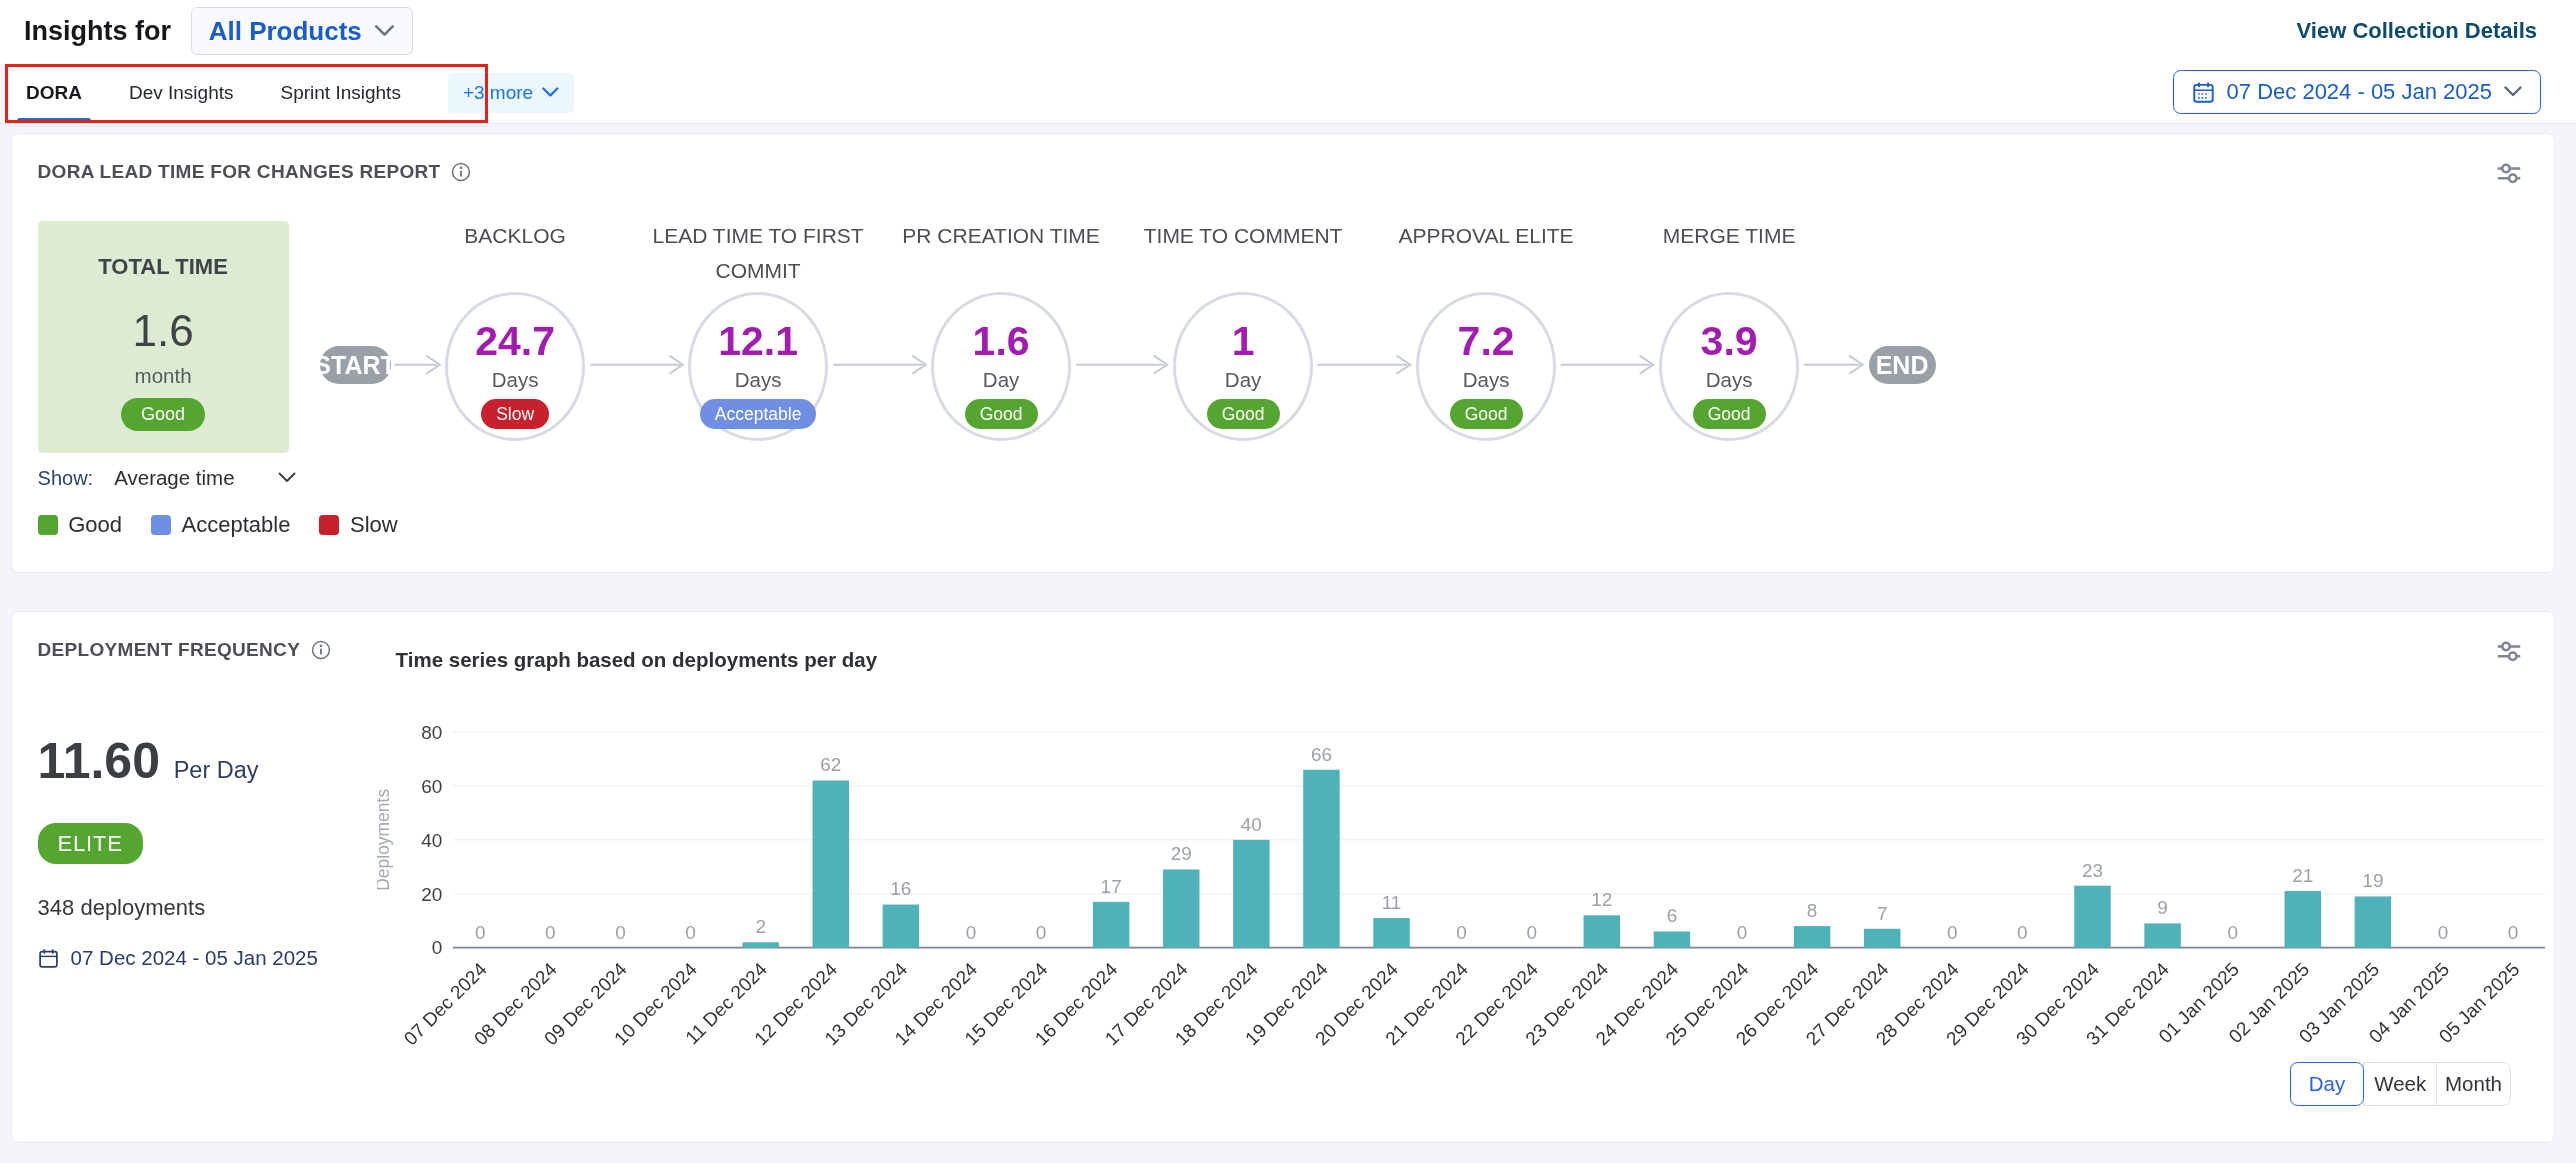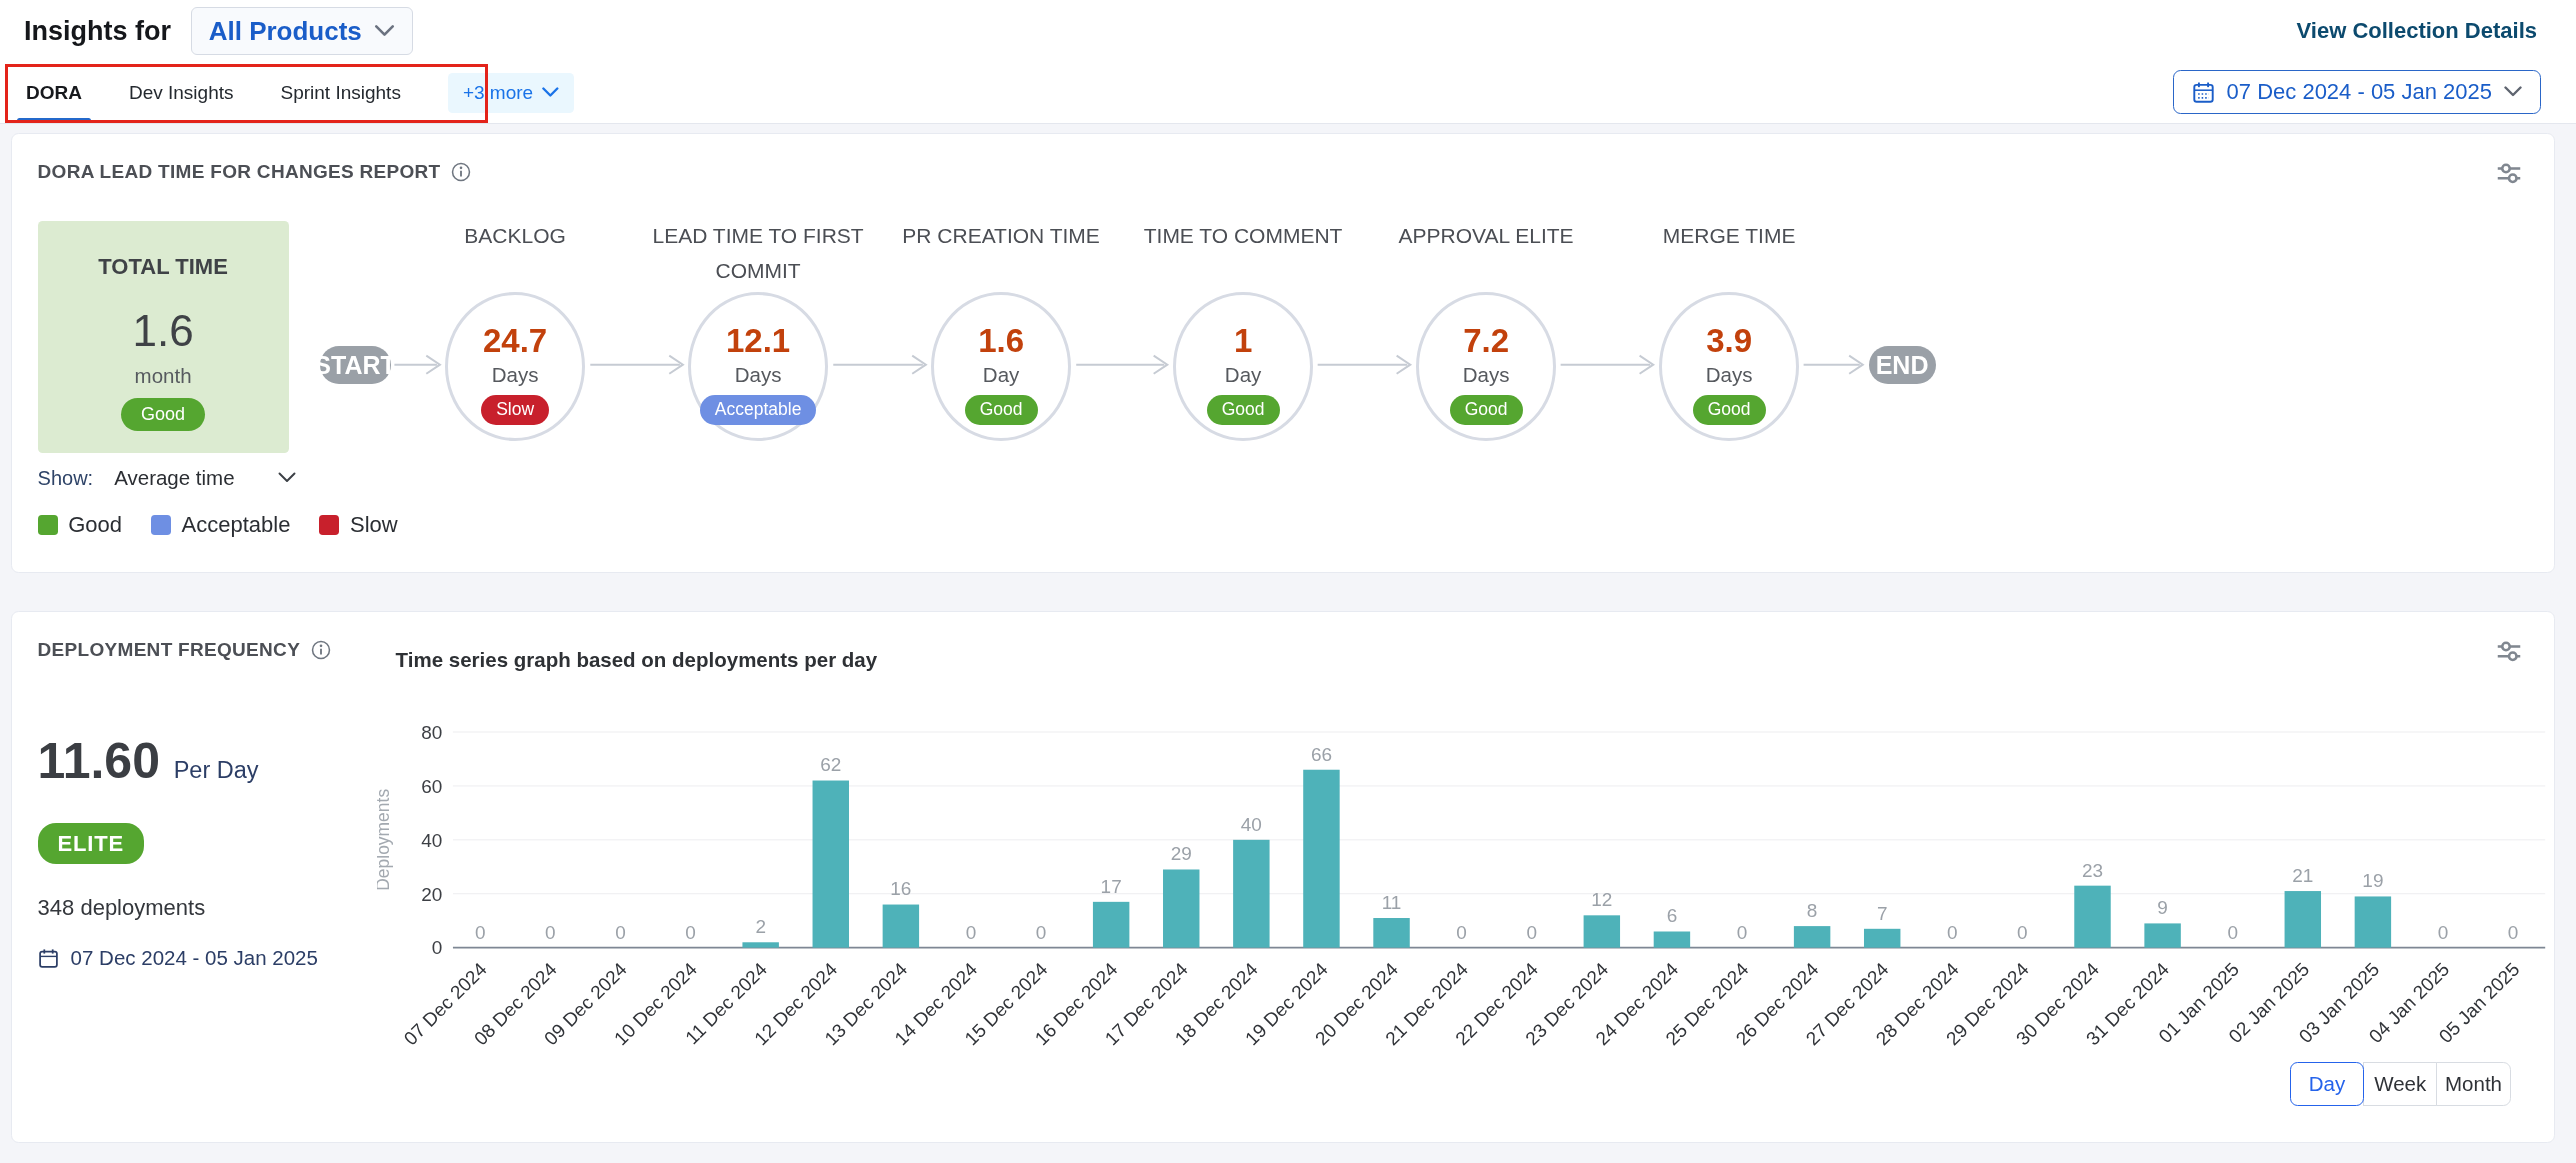--- a/index.html
+++ b/index.html
@@ -42,33 +42,33 @@
   .show-row .show-val { font-size:20.5px; color:#2b2e33; margin-left:21px; }
   .show-row svg { margin-left:auto; }
   .legend { position:absolute; left:26px; top:378px; display:flex; gap:29px; }
   .legend-item { display:flex; align-items:center; gap:10.6px; font-size:22px; color:#2b2e33; }
   .legend-swatch { width:20px; height:20px; border-radius:3.8px; }
 
   .flow { position:absolute; left:308px; top:84px; width:1640px; height:304px; }
   .stage { position:absolute; width:243px; text-align:center; top:0; }
   .stage-name { height:74px; font-size:21px; line-height:35px; color:#4b4e54; }
   .stage-circle { width:140px; height:149px; border:3.8px solid #d7dbe4; border-radius:50%; margin:0 auto; display:flex; flex-direction:column; align-items:center; justify-content:center; background:#fff; }
-  .stage-circle .v { font-size:33px; font-weight:600; color:#c2410c;margin-top:14px; }
+  .stage-circle .v { font-size:41px; font-weight:600; color:#a21caf;margin-top:14px; }
   .stage-circle .u { font-size:20.5px; color:#56595e; margin-top:3px; }
   .stage-circle .pill { font-size:17.5px; padding:4.6px 15px; margin-top:7.6px; }
   .gray-pill { position:absolute; height:38px; background:#9aa0a7; color:#fff; font-size:25px; font-weight:bold; border-radius:20px; display:flex; align-items:center; justify-content:center; }
   .start-pill { left:0; top:128px; width:71px; }
   .end-pill { left:1549px; top:128px; width:67px; }
 
   
   .chart-title { position:absolute; left:384px; top:36px; font-size:20.5px; font-weight:bold; color:#2e3135; }
   .rate-row { position:absolute; left:26px; top:120px; display:flex; align-items:baseline; }
   .rate-val { font-size:50px; font-weight:600; color:#3b3e43; }
   .rate-unit { font-size:23.5px; color:#2c3e66; margin-left:13.7px; }
-  .tier-pill { position:absolute; left:26px; top:211px; background:#55a630; color:#fff; font-size:22px; font-weight:bold; letter-spacing:0.8px; padding:7.6px 20px; border-radius:18px; display:inline-flex; }
+  .tier-pill { position:absolute; left:26px; top:211px; background:#55a630; color:#fff; font-size:22px; font-weight:normal; letter-spacing:0.8px; padding:7.6px 20px; border-radius:18px; display:inline-flex; }
   .total-deploys { position:absolute; left:26px; top:283px; font-size:22px; color:#34373c; }
   .stat-date { position:absolute; left:26px; top:334px; display:flex; align-items:center; gap:12px; font-size:20.5px; color:#2c3e66; }
   .seg { position:absolute; right:43px; top:450px; display:flex; }
   .seg-btn { min-width:74px; height:44px; display:flex; align-items:center; justify-content:center; font-size:20.5px; background:#fff; border:0.8px solid #d8dce2; color:#2f3237; margin-left:-0.8px; cursor:pointer; padding:0 7.6px; }
   .seg-btn:first-child { margin-left:0; border-radius:7.6px 0 0 7.6px; }
   .seg-btn:last-child { border-radius:0 7.6px 7.6px 0; }
   .seg-btn.active { color:#2563eb; border:1.5px solid #2563eb; border-radius:7.6px; z-index:1; }
 </style>
 </head>
 <body>

